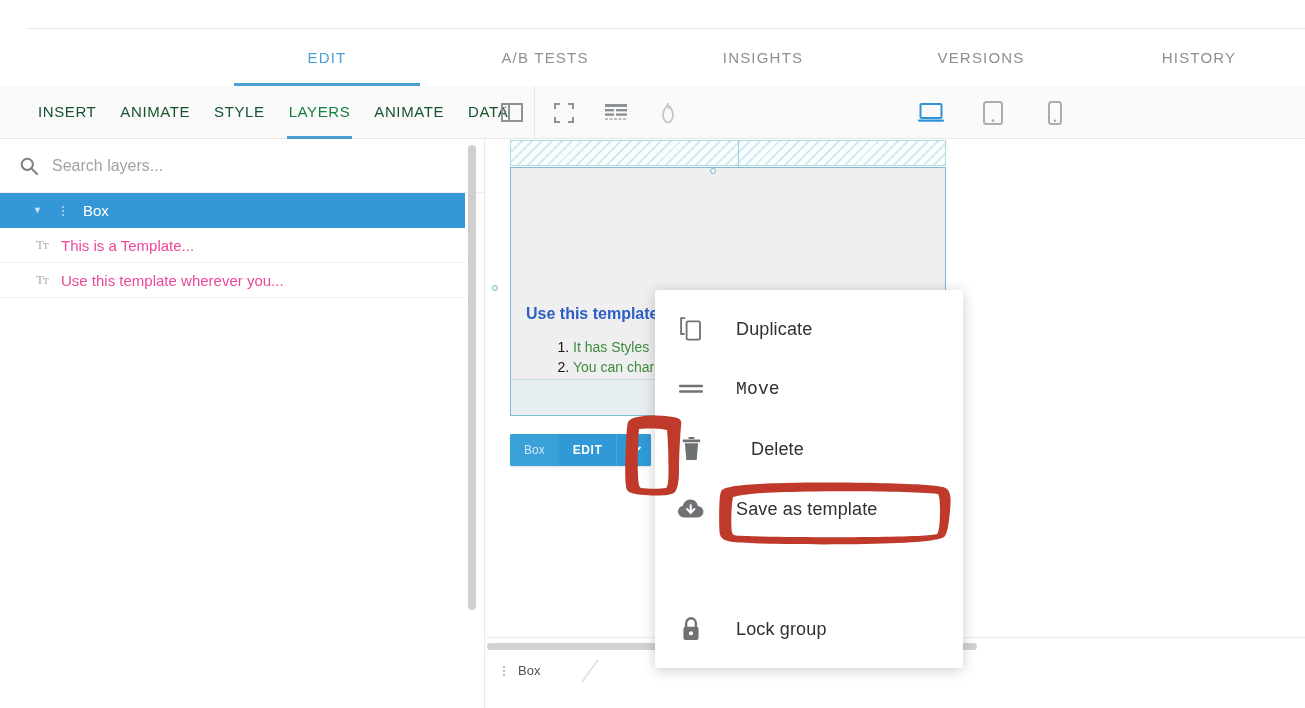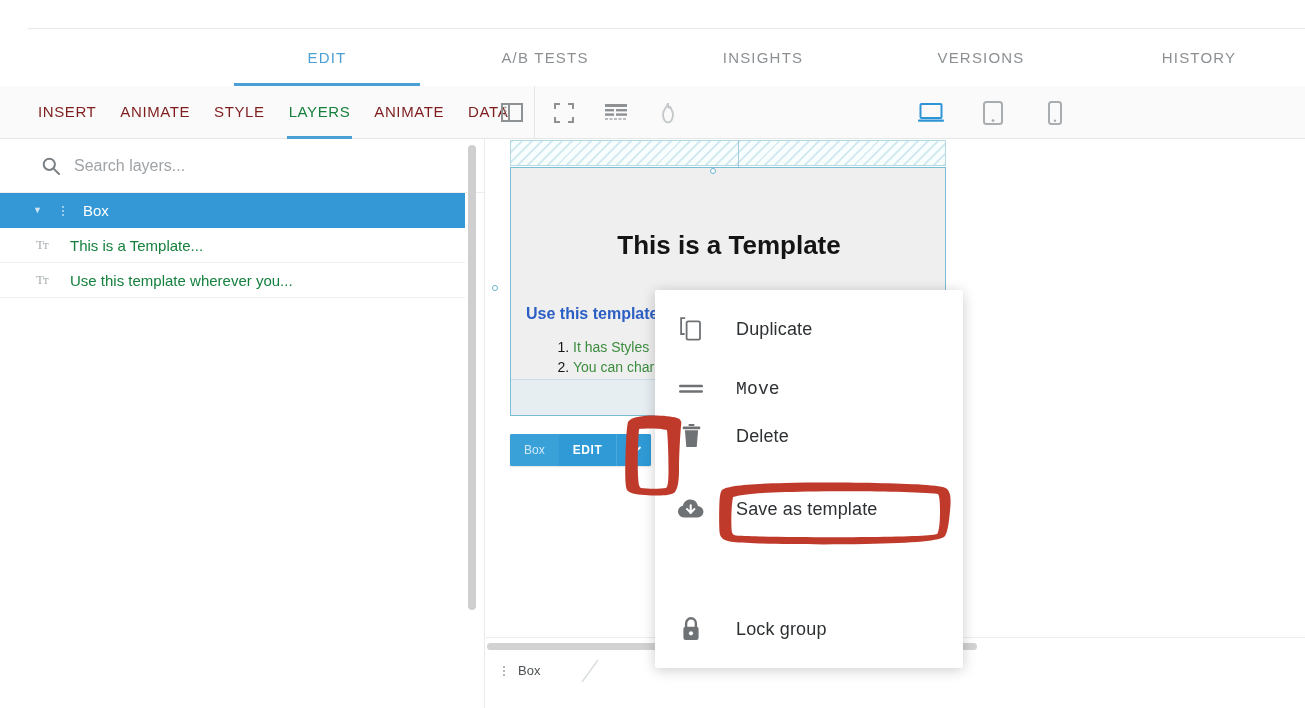--- a/index.html
+++ b/index.html
@@ -66,21 +66,21 @@
     height: 52px;
     display: flex; align-items: center;
     padding-left: 38px;
     border-right: 1px solid #e6e6e6;
     box-sizing: border-box;
     height: 53px;
   }
   .sub-tab {
     font-size: 15px;
     letter-spacing: 0.6px;
-    color: #7f1d1d;
+    color: #14532d;
     margin-right: 24px;
     position: relative;
     height: 53px;
     line-height: 51px;
     cursor: pointer;
     user-select: none;
   }
   .sub-tab:last-child { margin-right: 26px; }
   .sub-tab.active { color: #15803d; }
   .sub-tab.active::after {
@@ -133,21 +133,21 @@
     position: absolute; left: 0; top: 139px;
     width: 485px; height: 569px;
     background: #ffffff;
     border-right: 1px solid #eaeaea;
     box-sizing: border-box;
   }
   .search-row {
     position: absolute; left: 0; top: 0;
     width: 484px; height: 54px;
     display: flex; align-items: center;
-    padding-left: 42px;
+    padding-left: 20px;
     box-sizing: border-box;
     border-bottom: 1px solid #efefef;
   }
   .search-icon-wrap {
     width: 18px; height: 18px;
     margin-right: 12px;
     color: #7a7f83;
     display: flex; align-items: center;
   }
   .search-input {
@@ -197,22 +197,22 @@
   .text-icon {
     margin-left: 36px;
     font-size: 13px;
     color: #a8aeb2;
     font-family: "Liberation Serif", serif;
     letter-spacing: -1px;
     width: 20px;
   }
   .text-label {
     font-size: 15px;
-    color: #15803d;
-    margin-left: 14px;
+    color: #ec4899;
+    margin-left: 5px;
   }
 
   .v-scrollbar {
     position: absolute;
     left: 468px; top: 145px;
     width: 8px; height: 465px;
     background: #cfcfcf;
     border-radius: 4px;
   }
 
@@ -529,21 +529,20 @@
 
 <div class="v-scrollbar"></div>
 
 <div class="canvas-area">
 
   <div class="hatch-strip">
     <div class="hatch-tick"></div>
   </div>
 
   <div class="template-box">
-    <div class="tpl-title">This is a Template</div>
     <div class="tpl-sub">Use this template wherever you like</div>
     <ol class="tpl-list">
       <li><span>It has Styles</span></li>
       <li><span>You can char</span></li>
       <li><span>You can char</span></li>
     </ol>
     <div class="tpl-footer"></div>
   </div>
 
   <div class="handle-dot hd-top"></div>
@@ -575,21 +574,21 @@
   <div class="ctx-item" style="top:69px;font-family:Liberation Mono, monospace;">
     <span class="ico">
       <svg width="24" height="10" viewBox="0 0 24 10">
         <rect x="0" y="0.8" width="24" height="2.5" rx="1.2" fill="#6f7275"></rect>
         <rect x="0" y="6.3" width="24" height="2.5" rx="1.2" fill="#6f7275"></rect>
       </svg>
     </span>
     <span class="lbl">Move</span>
   </div>
 
-  <div class="ctx-item" style="top:116px;">
+  <div class="ctx-item" style="top:129px;gap:15px;">
     <span class="ico">
       <svg width="19" height="24" viewBox="0 0 19 24">
         <rect x="0.8" y="2.6" width="17.4" height="2.6" rx="0.6" fill="#6f7275"></rect>
         <rect x="6.6" y="0" width="5.8" height="2" rx="0.6" fill="#6f7275"></rect>
         <path d="M2.9 6.2 H16.1 L14.7 23 H4.3 Z" fill="#6f7275"></path>
       </svg>
     </span>
     <span class="lbl">Delete</span>
   </div>
 

